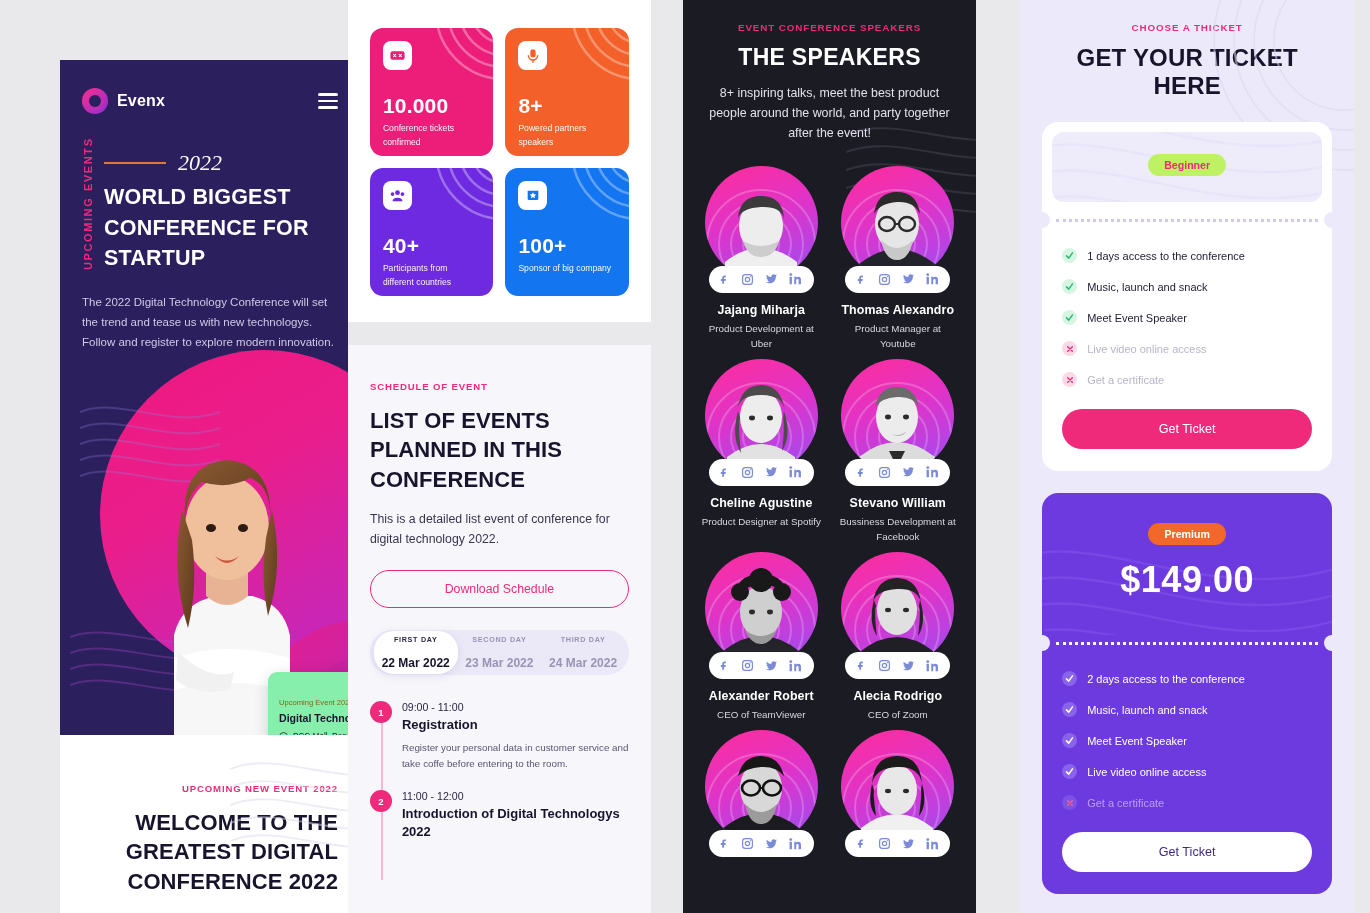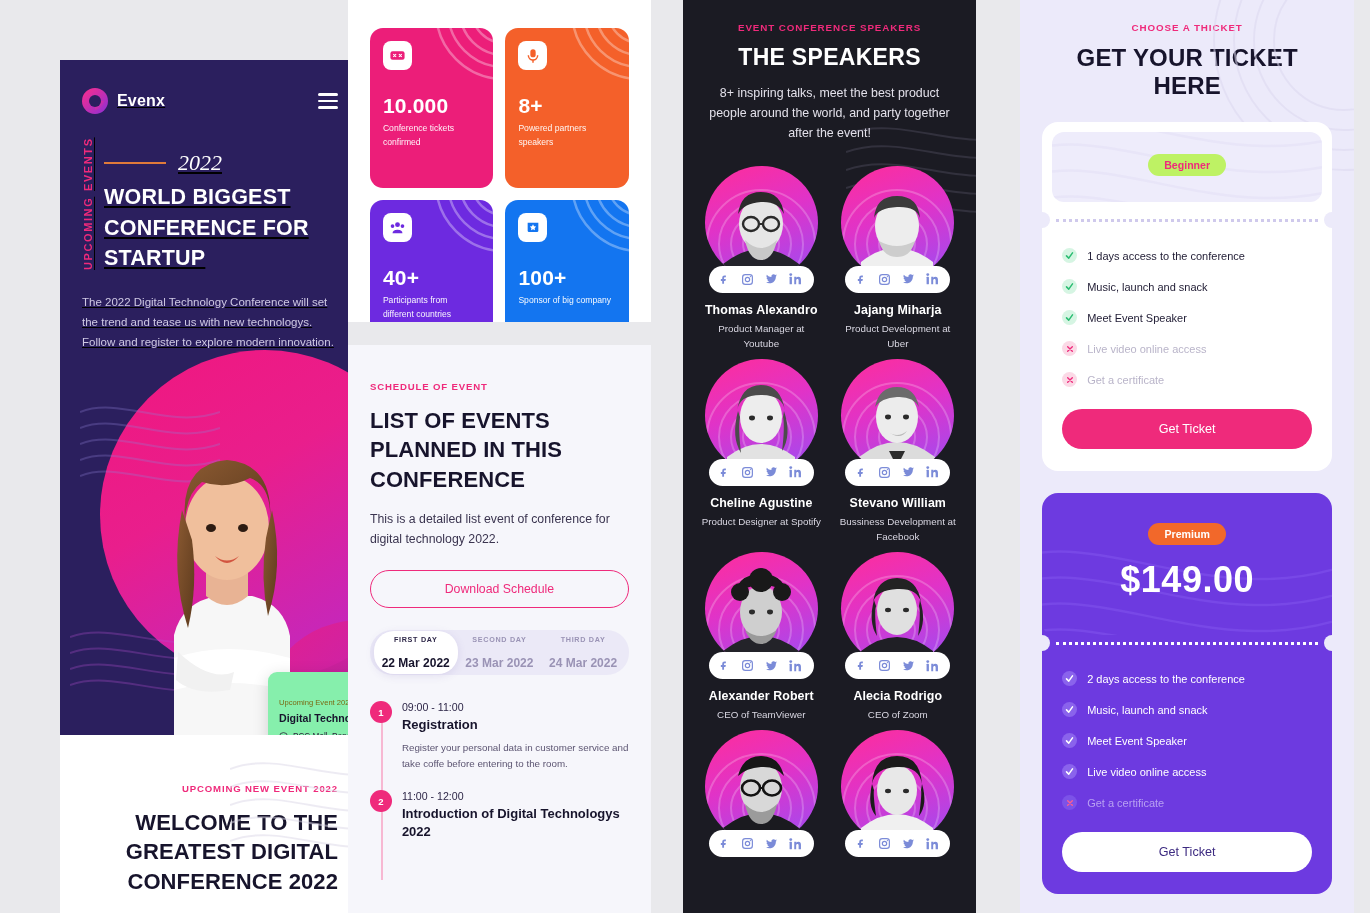--- a/index.html
+++ b/index.html
@@ -11,21 +11,21 @@
   }
   .stage { position: relative; width: 1370px; height: 913px; display: flex; }
 
   
   .panel { position: relative; height: 913px; overflow: hidden; }
 
   
   .col1 { width: 355px; background: #e9e9ec; position: relative; }
   .hero-card {
     position: absolute; left: 60px; top: 60px; width: 300px; height: 675px;
-    background: #2b1f5e; overflow: hidden; text-decoration: underline;
+    background: #2b1f5e; overflow: hidden;
   }
   .hero-blob {
     position: absolute; left: 40px; top: 290px; width: 330px; height: 330px;
     border-radius: 50%;
     background: linear-gradient(150deg,#f0177f 0%,#e91e8c 40%,#b52bd0 100%);
   }
   .hero-blob2 {
     position: absolute; left: 200px; top: 560px; width: 200px; height: 200px;
     border-radius: 50%;
     background: linear-gradient(140deg,#e51e8a 0%,#a42ad4 100%);
@@ -95,21 +95,21 @@
   .welcome-h2 { color:#17142c; font-size:22px; font-weight:700; line-height:1.34; letter-spacing:.1px; }
 
   
   .col2 { width: 342px; position:relative; background:#e9e9ec; }
   .stats-card {
     position:absolute; left:0; top:0; width:303px; height:322px;
     background:#fff; padding: 28px 22px; overflow:hidden;
   }
   .stat-grid { display:grid; grid-template-columns:1fr 1fr; gap:12px; }
   .stat {
-    position:relative; border-radius:13px; height:160px; padding:13px 13px;
+    position:relative; border-radius:13px; height:128px; padding:13px 13px;
     overflow:hidden; color:#fff;
   }
   .stat .rings { position:absolute; right:-46px; top:-52px; width:150px; height:150px; opacity:.33; }
   .stat-ico {
     width:29px; height:29px; border-radius:8px; background:#fff;
     display:flex; align-items:center; justify-content:center; position:relative; z-index:2;
   }
   .stat-num { font-size:21px; font-weight:700; margin-top:24px; position:relative; z-index:2; letter-spacing:.2px; }
   .stat-lbl { font-size:8.6px; line-height:1.6; margin-top:4px; position:relative; z-index:2; opacity:.95; }
 
@@ -473,20 +473,64 @@
       <div class="spk-grid" id="speakers-grid">
           <div class="spk">
             <div class="spk-av">
               <svg class="ava-rings" viewBox="0 0 113 113" fill="none">
                 <circle cx="56" cy="78" r="18" stroke="#ffffff" stroke-width="2" fill="none"></circle>
                 <circle cx="56" cy="78" r="30" stroke="#ffffff" stroke-width="2" fill="none"></circle>
                 <circle cx="56" cy="78" r="42" stroke="#ffffff" stroke-width="2" fill="none"></circle>
                 <circle cx="56" cy="78" r="54" stroke="#ffffff" stroke-width="2" fill="none"></circle>
               </svg>
               <svg viewBox="0 0 113 113" style="position:absolute;inset:0;">
+                <path d="M20 96 q35 -28 72 0 L92 113 L20 113 Z" fill="#efefef"></path>
+                <ellipse cx="56" cy="60" rx="22" ry="27" fill="#ededed"></ellipse>
+                <path d="M33 52 q2-22 23-22 t23 22 q-4-12-23-11 t-23 11Z" fill="#3b3b3b"></path>
+                <path d="M38 75 q18 10 36 0 q-4 16-18 16 t-18-16Z" fill="#cdcdcd"></path>
+              </svg>
+            </div>
+            <div class="spk-social">
+              <span>
+                <svg width="11" height="13" viewBox="0 0 24 24" fill="#7b8bd8">
+                  <path d="M15 3h-3a5 5 0 0 0-5 5v3H4v4h3v6h4v-6h3l1-4h-4V8a1 1 0 0 1 1-1h3Z"></path>
+                </svg>
+              </span>
+              <span>
+                <svg width="13" height="13" viewBox="0 0 24 24" fill="none" stroke="#7b8bd8" stroke-width="2.2">
+                  <rect x="3" y="3" width="18" height="18" rx="5"></rect>
+                  <circle cx="12" cy="12" r="4"></circle>
+                  <circle cx="17.4" cy="6.6" r="1.2" fill="#7b8bd8" stroke="none"></circle>
+                </svg>
+              </span>
+              <span>
+                <svg width="13" height="12" viewBox="0 0 24 24" fill="#7b8bd8">
+                  <path d="M23 5a9 9 0 0 1-2.6.7A4.5 4.5 0 0 0 22.4 3a9 9 0 0 1-2.9 1.1 4.5 4.5 0 0 0-7.7 4.1A12.8 12.8 0 0 1 2.5 3.5a4.5 4.5 0 0 0 1.4 6 4.4 4.4 0 0 1-2-.6v.1a4.5 4.5 0 0 0 3.6 4.4 4.5 4.5 0 0 1-2 .1 4.5 4.5 0 0 0 4.2 3.1A9 9 0 0 1 1 18.6a12.7 12.7 0 0 0 6.9 2c8.3 0 12.8-6.9 12.8-12.8v-.6A9 9 0 0 0 23 5Z"></path>
+                </svg>
+              </span>
+              <span>
+                <svg width="14" height="12" viewBox="0 0 24 20" fill="#7b8bd8">
+                  <rect x="1" y="6" width="4" height="13" rx="1"></rect>
+                  <circle cx="3" cy="2.4" r="2.4"></circle>
+                  <path d="M9 6h3.6v1.9A4 4 0 0 1 16 6c3.2 0 4.5 2 4.5 5.4V19h-4v-6.6c0-1.7-.6-2.6-2-2.6s-2.2 1-2.2 2.7V19H9Z"></path>
+                </svg>
+              </span>
+            </div>
+            <div class="spk-name">Jajang Miharja</div>
+            <div class="spk-role">Product Development at Uber</div>
+          </div>
+          <div class="spk">
+            <div class="spk-av">
+              <svg class="ava-rings" viewBox="0 0 113 113" fill="none">
+                <circle cx="56" cy="78" r="18" stroke="#ffffff" stroke-width="2" fill="none"></circle>
+                <circle cx="56" cy="78" r="30" stroke="#ffffff" stroke-width="2" fill="none"></circle>
+                <circle cx="56" cy="78" r="42" stroke="#ffffff" stroke-width="2" fill="none"></circle>
+                <circle cx="56" cy="78" r="54" stroke="#ffffff" stroke-width="2" fill="none"></circle>
+              </svg>
+              <svg viewBox="0 0 113 113" style="position:absolute;inset:0;">
                 <path d="M18 98 q38 -30 76 0 L94 113 L18 113 Z" fill="#23232b"></path>
                 <ellipse cx="56" cy="58" rx="22" ry="27" fill="#e6e6e6"></ellipse>
                 <path d="M33 48 q3-22 23-22 t23 22 q-6-13-23-12 t-23 12Z" fill="#2a2a2a"></path>
                 <ellipse cx="46" cy="58" rx="8" ry="7" fill="none" stroke="#2a2a2a" stroke-width="2.4"></ellipse>
                 <ellipse cx="66" cy="58" rx="8" ry="7" fill="none" stroke="#2a2a2a" stroke-width="2.4"></ellipse>
                 <path d="M54 58 h4" stroke="#2a2a2a" stroke-width="2"></path>
                 <path d="M40 74 q16 16 32 0 q-4 20-16 20 t-16-20Z" fill="#c8c8c8"></path>
               </svg>
             </div>
             <div class="spk-social">
@@ -510,64 +554,20 @@
               <span>
                 <svg width="14" height="12" viewBox="0 0 24 20" fill="#7b8bd8">
                   <rect x="1" y="6" width="4" height="13" rx="1"></rect>
                   <circle cx="3" cy="2.4" r="2.4"></circle>
                   <path d="M9 6h3.6v1.9A4 4 0 0 1 16 6c3.2 0 4.5 2 4.5 5.4V19h-4v-6.6c0-1.7-.6-2.6-2-2.6s-2.2 1-2.2 2.7V19H9Z"></path>
                 </svg>
               </span>
             </div>
             <div class="spk-name">Thomas Alexandro</div>
             <div class="spk-role">Product Manager at Youtube</div>
-          </div>
-          <div class="spk">
-            <div class="spk-av">
-              <svg class="ava-rings" viewBox="0 0 113 113" fill="none">
-                <circle cx="56" cy="78" r="18" stroke="#ffffff" stroke-width="2" fill="none"></circle>
-                <circle cx="56" cy="78" r="30" stroke="#ffffff" stroke-width="2" fill="none"></circle>
-                <circle cx="56" cy="78" r="42" stroke="#ffffff" stroke-width="2" fill="none"></circle>
-                <circle cx="56" cy="78" r="54" stroke="#ffffff" stroke-width="2" fill="none"></circle>
-              </svg>
-              <svg viewBox="0 0 113 113" style="position:absolute;inset:0;">
-                <path d="M20 96 q35 -28 72 0 L92 113 L20 113 Z" fill="#efefef"></path>
-                <ellipse cx="56" cy="60" rx="22" ry="27" fill="#ededed"></ellipse>
-                <path d="M33 52 q2-22 23-22 t23 22 q-4-12-23-11 t-23 11Z" fill="#3b3b3b"></path>
-                <path d="M38 75 q18 10 36 0 q-4 16-18 16 t-18-16Z" fill="#cdcdcd"></path>
-              </svg>
-            </div>
-            <div class="spk-social">
-              <span>
-                <svg width="11" height="13" viewBox="0 0 24 24" fill="#7b8bd8">
-                  <path d="M15 3h-3a5 5 0 0 0-5 5v3H4v4h3v6h4v-6h3l1-4h-4V8a1 1 0 0 1 1-1h3Z"></path>
-                </svg>
-              </span>
-              <span>
-                <svg width="13" height="13" viewBox="0 0 24 24" fill="none" stroke="#7b8bd8" stroke-width="2.2">
-                  <rect x="3" y="3" width="18" height="18" rx="5"></rect>
-                  <circle cx="12" cy="12" r="4"></circle>
-                  <circle cx="17.4" cy="6.6" r="1.2" fill="#7b8bd8" stroke="none"></circle>
-                </svg>
-              </span>
-              <span>
-                <svg width="13" height="12" viewBox="0 0 24 24" fill="#7b8bd8">
-                  <path d="M23 5a9 9 0 0 1-2.6.7A4.5 4.5 0 0 0 22.4 3a9 9 0 0 1-2.9 1.1 4.5 4.5 0 0 0-7.7 4.1A12.8 12.8 0 0 1 2.5 3.5a4.5 4.5 0 0 0 1.4 6 4.4 4.4 0 0 1-2-.6v.1a4.5 4.5 0 0 0 3.6 4.4 4.5 4.5 0 0 1-2 .1 4.5 4.5 0 0 0 4.2 3.1A9 9 0 0 1 1 18.6a12.7 12.7 0 0 0 6.9 2c8.3 0 12.8-6.9 12.8-12.8v-.6A9 9 0 0 0 23 5Z"></path>
-                </svg>
-              </span>
-              <span>
-                <svg width="14" height="12" viewBox="0 0 24 20" fill="#7b8bd8">
-                  <rect x="1" y="6" width="4" height="13" rx="1"></rect>
-                  <circle cx="3" cy="2.4" r="2.4"></circle>
-                  <path d="M9 6h3.6v1.9A4 4 0 0 1 16 6c3.2 0 4.5 2 4.5 5.4V19h-4v-6.6c0-1.7-.6-2.6-2-2.6s-2.2 1-2.2 2.7V19H9Z"></path>
-                </svg>
-              </span>
-            </div>
-            <div class="spk-name">Jajang Miharja</div>
-            <div class="spk-role">Product Development at Uber</div>
           </div>
           <div class="spk">
             <div class="spk-av">
               <svg class="ava-rings" viewBox="0 0 113 113" fill="none">
                 <circle cx="56" cy="78" r="18" stroke="#ffffff" stroke-width="2" fill="none"></circle>
                 <circle cx="56" cy="78" r="30" stroke="#ffffff" stroke-width="2" fill="none"></circle>
                 <circle cx="56" cy="78" r="42" stroke="#ffffff" stroke-width="2" fill="none"></circle>
                 <circle cx="56" cy="78" r="54" stroke="#ffffff" stroke-width="2" fill="none"></circle>
               </svg>
               <svg viewBox="0 0 113 113" style="position:absolute;inset:0;">

